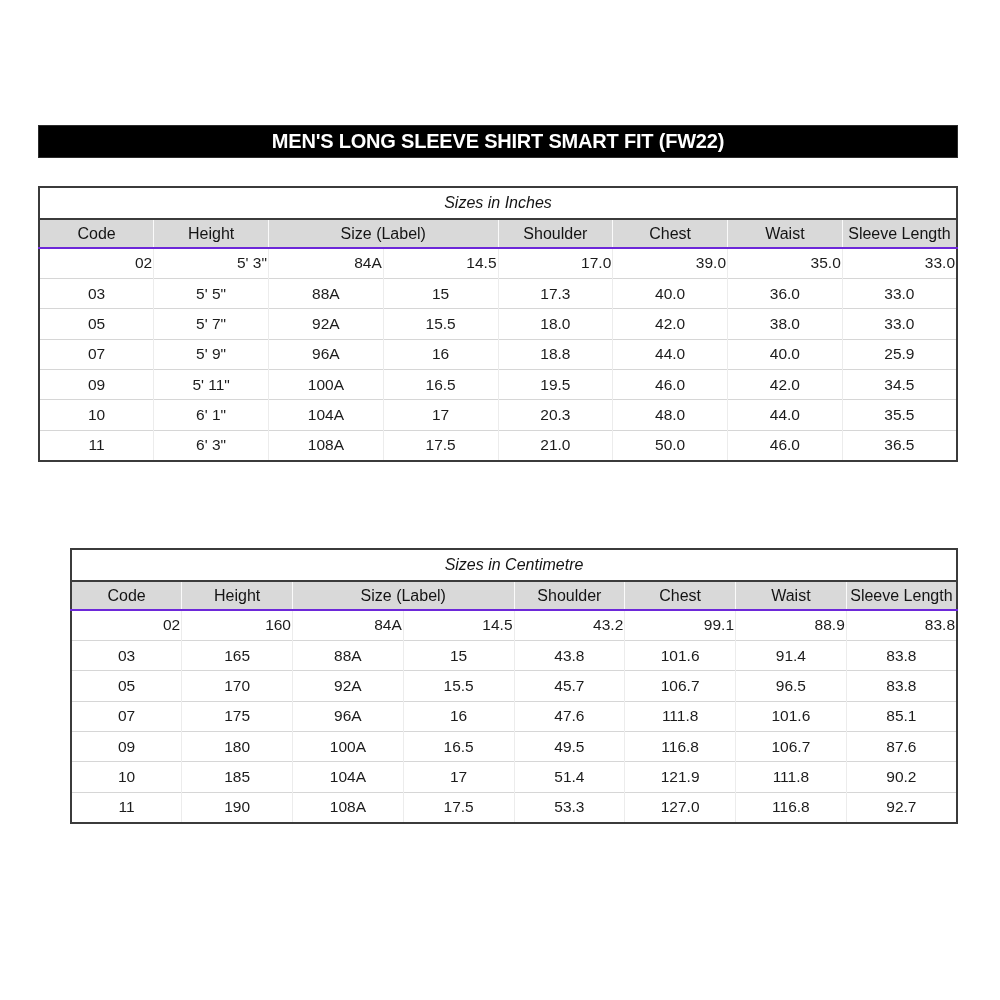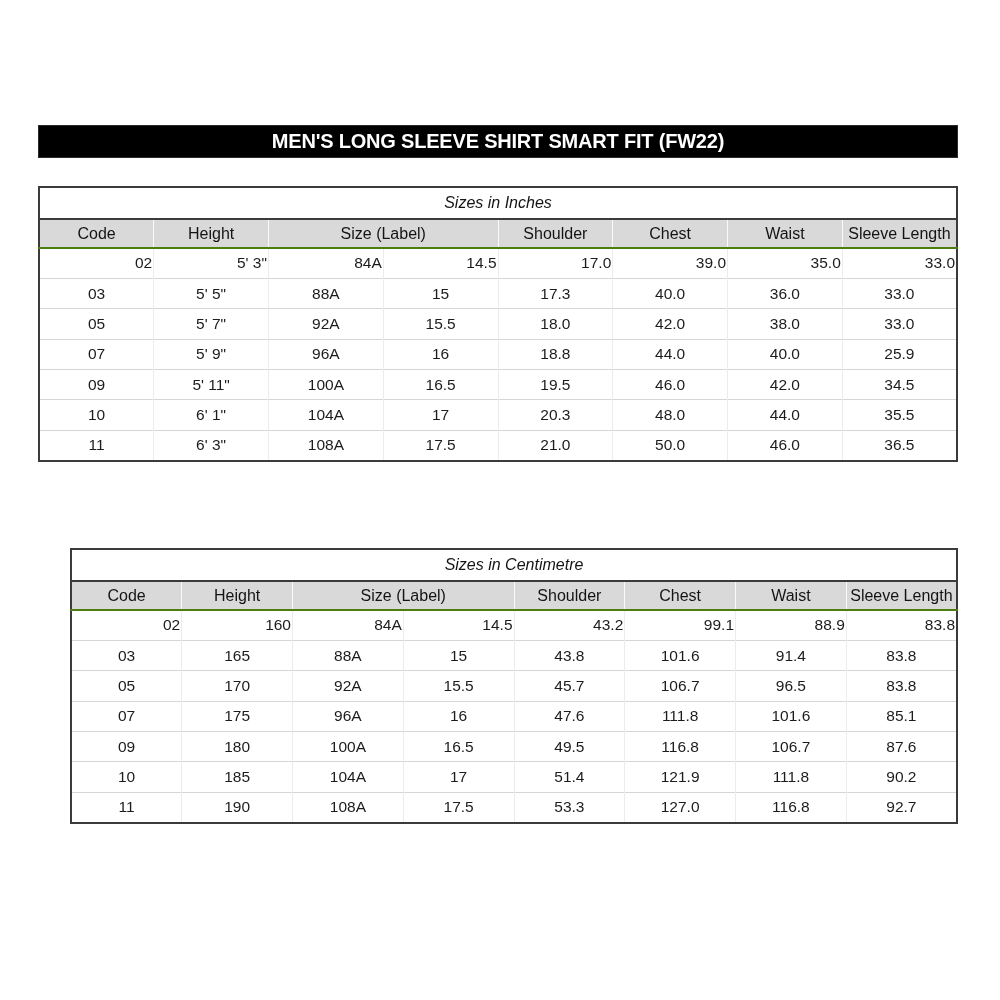--- a/index.html
+++ b/index.html
@@ -60,21 +60,21 @@
     border-bottom: 2px solid #3b3b3b;
     color: #141414;
     font-style: italic;
   }
   .header-row th {
     height: 29px;
     font-weight: 400;
     font-size: 16px;
     text-align: center;
     background: #d9d9d9;
-    border-bottom: 2px solid #4d7c0f;
+    border-bottom: 2px solid #6d28d9;
     color: #141414;
     overflow: hidden;
     white-space: nowrap;
   }
   .header-row th + th { border-left: 1.5px solid #fafafa; margin-top: 29px; }
   tbody td {
     height: 30.4px;
     text-align: center;
     font-size: 15.5px;
     color: #1c1c1c;

